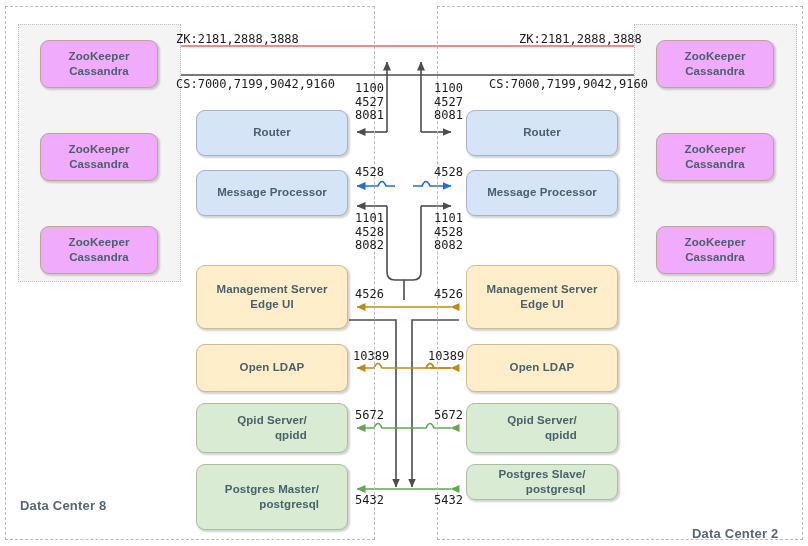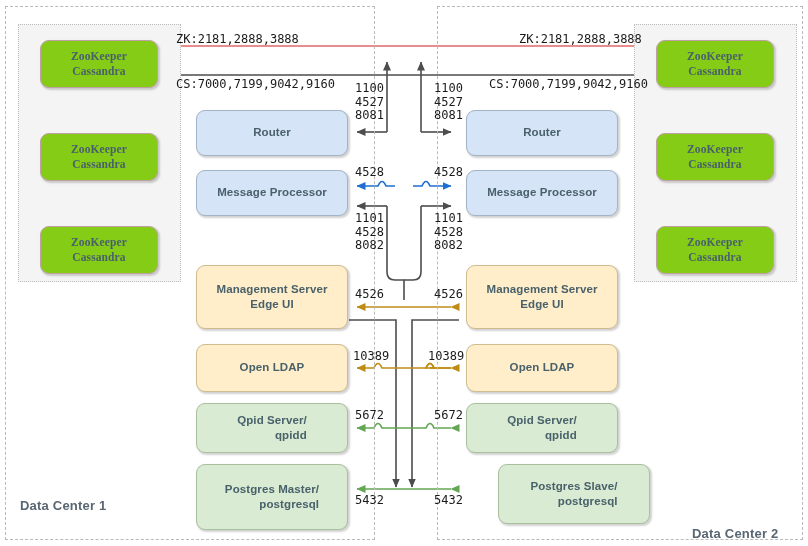--- a/index.html
+++ b/index.html
@@ -9,21 +9,21 @@
   svg#canvas{position:absolute;left:0;top:0;width:808px;height:546px;}
 
   
   .node{position:absolute;box-sizing:border-box;border-radius:9px;
         display:flex;align-items:center;justify-content:center;
         text-align:center;font-weight:bold;font-size:11.5px;
         color:#49616b;line-height:1.32;letter-spacing:.1px;
         border:1px solid #b3b3b3;
         box-shadow:1.5px 1.5px 2px rgba(0,0,0,.18);}
   .node span{display:block;padding:0 5px;}
-  .n-pink{background:#84cc16;border-color:#c0a0a1;font-family:Liberation Serif, serif;}
+  .n-pink{background:#f0abfc;border-color:#c0a0a1;}
   .n-blue{background:#d5e4f7;border-color:#a3b4c6;}
   .n-yellow{background:#ffeec9;border-color:#cdb храня;}
   .n-yellow{background:#ffeec9;border-color:#cfbb8e;}
   .n-green{background:#d9ebd2;border-color:#a9c09f;text-align:right;}
 
   
   .dc{position:absolute;box-sizing:border-box;border:1.6px dashed #b9b9b9;}
   
   .zkgroup{position:absolute;box-sizing:border-box;
            border:1.6px dotted #bdbdbd;background:#f4f4f4;}
@@ -121,21 +121,21 @@
       <line x1="451" y1="489" x2="357" y2="489" marker-start="url(#ar-green)" marker-end="url(#ar-green)"></line>
     </g>
   </svg>
 
   <div class="dc" style="left:5px;top:6px;width:370px;height:534px;"></div>
   <div class="dc" style="left:437px;top:6px;width:366px;height:534px;"></div>
 
   <div class="zkgroup" style="left:18px;top:24px;width:163px;height:258px;"></div>
   <div class="zkgroup" style="left:634px;top:24px;width:163px;height:258px;"></div>
 
-  <div class="dclabel" style="left:20px;top:498px;">Data Center 1</div>
+  <div class="dclabel" style="left:20px;top:498px;">Data Center 8</div>
   <div class="dclabel" style="left:692px;top:498px;margin-top:28px;">Data Center 2</div>
 
   <div class="node n-pink" style="left:40px;top:40px;width:118px;height:48px;">
     <span>
         <span style="display: block;">ZooKeeper</span>
         <span style="display: block;">Cassandra</span>
       </span>
   </div>
   <div class="node n-pink" style="left:40px;top:133px;width:118px;height:48px;">
     <span>
@@ -223,21 +223,21 @@
     <span>
         <span style="display: block;">Open LDAP</span>
       </span>
   </div>
   <div class="node n-green" style="left:466px;top:403px;width:152px;height:50px;">
     <span>
         <span style="display: block;">Qpid Server/</span>
         <span style="display: block;">qpidd</span>
       </span>
   </div>
-  <div class="node n-green" style="left:466px;top:464px;width:152px;height:60px;margin-left:32px;">
+  <div class="node n-green" style="left:466px;top:464px;width:152px;height:36px;">
     <span>
         <span style="display: block;">Postgres Slave/</span>
         <span style="display: block;">postgresql</span>
       </span>
   </div>
 
   <div class="plabel" style="left:176px;top:33px;">ZK:2181,2888,3888</div>
   <div class="plabel" style="left:519px;top:33px;">ZK:2181,2888,3888</div>
   <div class="plabel" style="left:176px;top:78px;">CS:7000,7199,9042,9160</div>
   <div class="plabel" style="left:489px;top:78px;">CS:7000,7199,9042,9160</div>

